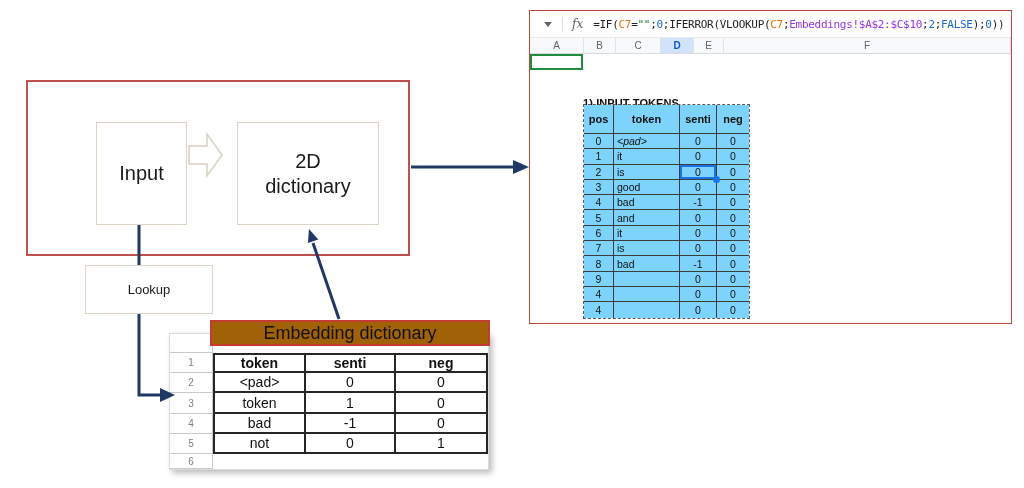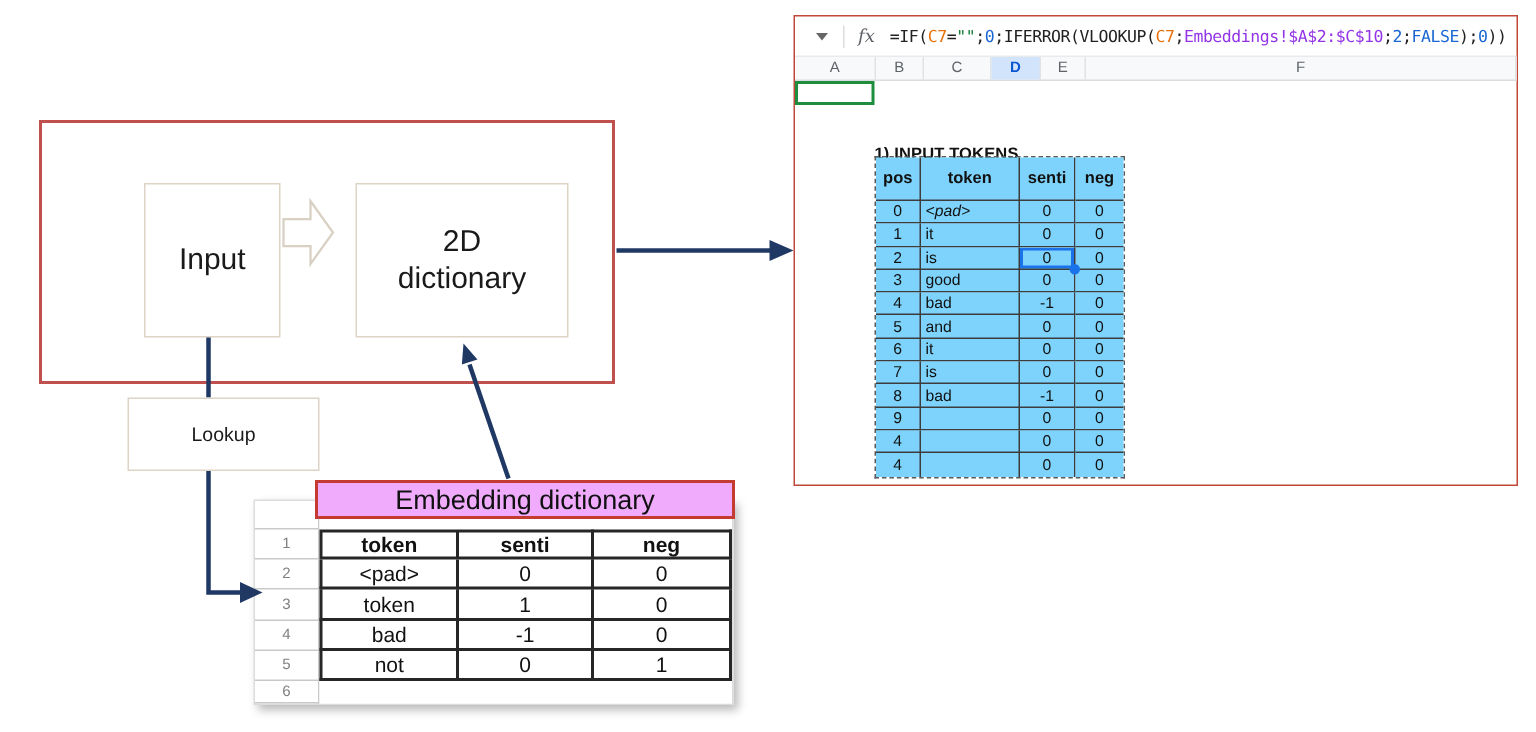--- a/index.html
+++ b/index.html
@@ -27,21 +27,21 @@
   .dict-grid { display:grid; grid-template-columns:43px 93px 90px 92px;
                grid-template-rows:19px 20px 20px 21px 20px 20px 15px; }
   .rn { border-right:1px solid #c9c9c9; border-bottom:1px solid #c9c9c9;
         color:#808080; font-size:10px; display:flex; align-items:center; justify-content:center; }
   .blank { background:#fff; }
   .dc { border-right:2px solid #262626; border-bottom:2px solid #262626;
         font-size:14px; color:#111; display:flex; align-items:center; justify-content:center; }
   .dc.dl { border-left:2px solid #262626; }
   .dc.dh { font-weight:bold; border-top:2px solid #262626; }
   .dict-title { position:absolute; left:210px; top:320px; width:280px; height:26px;
-                background:#f0abfc; border:2px solid #c43c31; z-index:5;
+                background:#a16207; border:2px solid #c43c31; z-index:5;
                 display:flex; align-items:center; justify-content:center;
                 font-size:18px; color:#111; }
 
   
   .panel { position:absolute; left:529px; top:10px; width:483px; height:314px;
            border:1.5px solid #c2463a; background:#fff; z-index:1; }
   .fbar { height:27px; display:flex; align-items:center; border-bottom:1px solid #e8eaed; }
   .dd-arrow { width:0; height:0; border-left:4px solid transparent; border-right:4px solid transparent;
               border-top:5px solid #666; margin-left:14px; }
   .fdiv { width:1px; height:15px; background:#dadce0; margin:0 9px 0 10px; }

